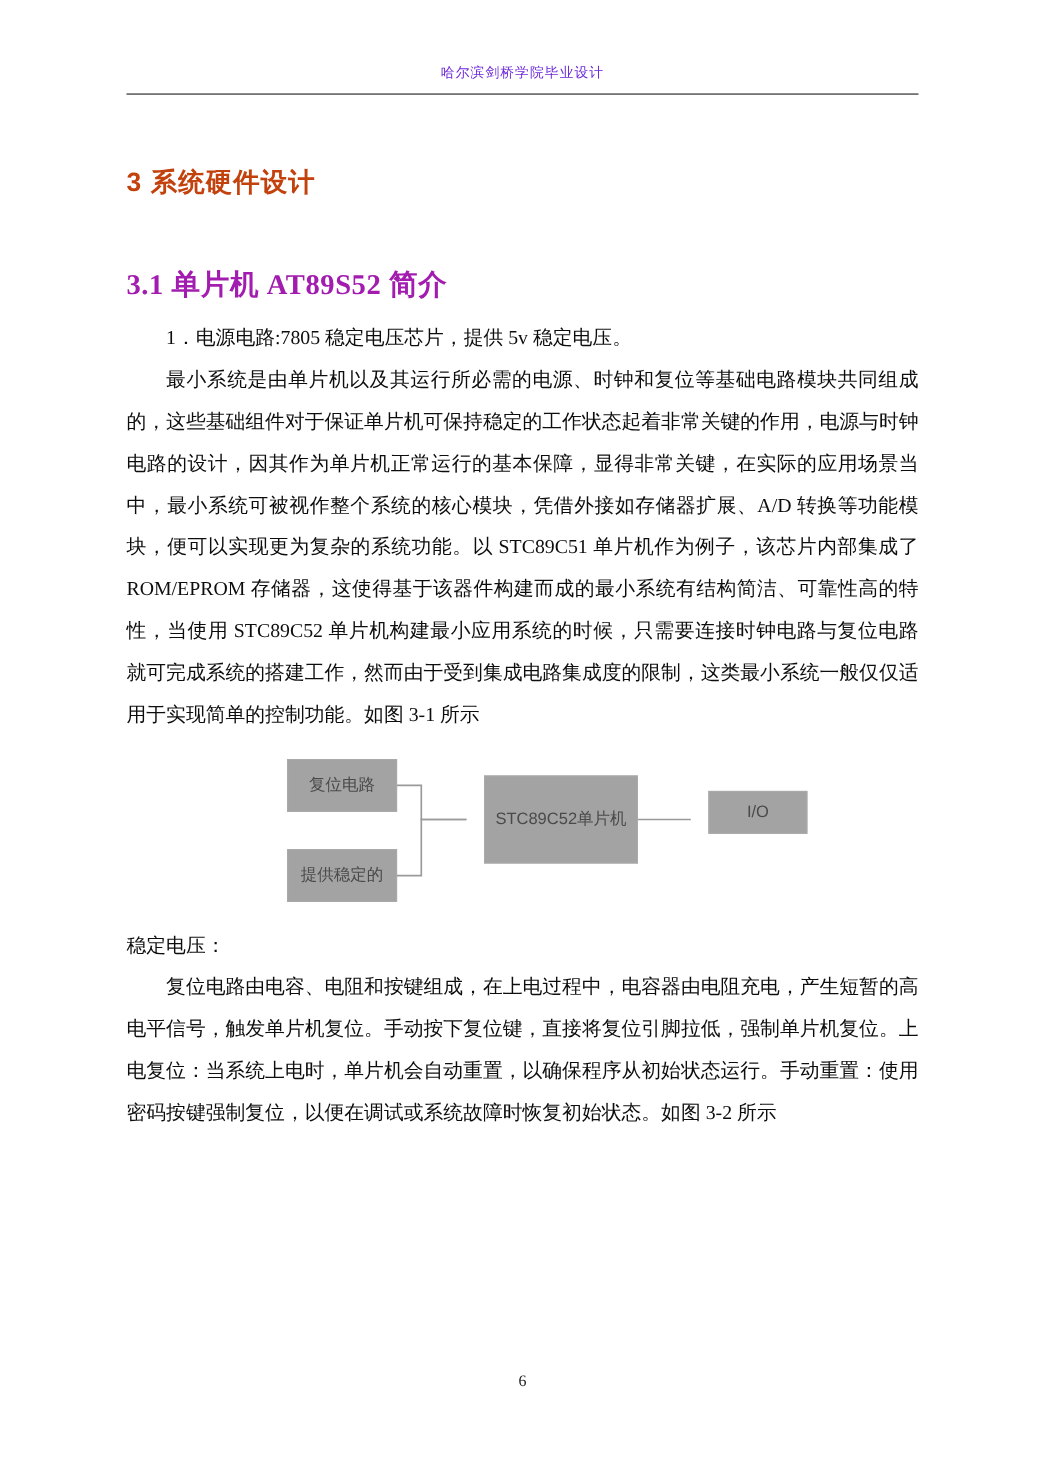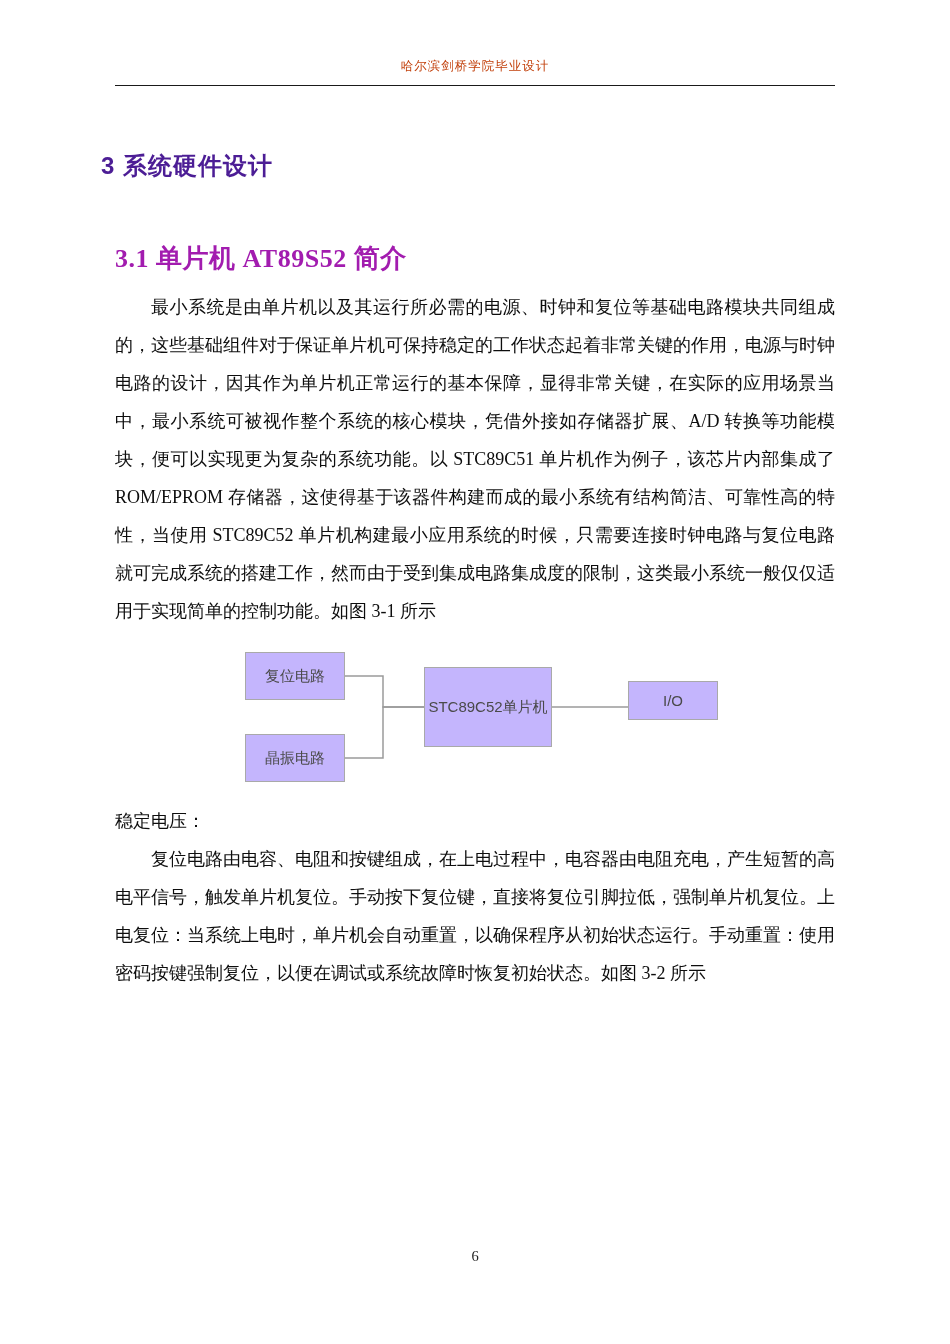--- a/index.html
+++ b/index.html
@@ -12,35 +12,35 @@
     font-family: "Liberation Serif", "DejaVu Serif", serif;
     color: #111;
     overflow: hidden;
   }
   .header-text {
     position: absolute;
     top: 58px; left: 0; right: 0;
     text-align: center;
     font-size: 12.5px;
     letter-spacing: 1px;
-    color: #c2410c;
+    color: #6d28d9;
   }
   .header-rule {
     position: absolute;
     top: 85px; left: 115px;
     width: 720px;
     border-top: 1.5px solid #1a1a1a;
   }
   .chapter-title {
     position: absolute;
-    top: 150px; left: 101px;
+    top: 150px; left: 115px;
     font-family: "Liberation Sans", "DejaVu Sans", sans-serif;
     font-size: 24px;
     font-weight: 700;
-    color: #4c1d95;
+    color: #c2410c;
     letter-spacing: 1px;
   }
   .section-title {
     position: absolute;
     top: 241px; left: 115px;
     font-family: "Liberation Serif", "DejaVu Serif", serif;
     font-size: 26px;
     font-weight: 700;
     color: #a21caf;
     letter-spacing: 0.5px;
@@ -69,30 +69,31 @@
     height: 150px;
     margin-top: 22px;
   }
   .figure svg { position: absolute; top: 0; left: 0; }
   .fbox {
     position: absolute;
     display: flex;
     align-items: center;
     justify-content: center;
     border: 1px solid #a9a9a9;
-    background: #c4b5fd;
+    background: #a3a3a3;
     font-family: "Liberation Sans", "DejaVu Sans", sans-serif;
     font-size: 15px;
     color: #4a4a4a;
     text-align: center;
     line-height: 1.2;
+    margin-left: 16px;
   }
   .fbox-reset   { left: 130px; top: 0;    width: 100px; height: 48px; }
   .fbox-crystal { left: 130px; top: 82px; width: 100px; height: 48px; }
-  .fbox-mcu     { left: 309px; top: 15px; width: 128px; height: 80px; }
+  .fbox-mcu     { left: 309px; top: 15px; width: 140px; height: 80px; }
   .fbox-io      { left: 513px; top: 29px; width: 90px;  height: 39px; }
   .figure-caption {
     margin-top: 26px;
     text-align: center;
     text-indent: 0;
     font-size: 15.5px;
     line-height: 22px;
     color: #111;
   }
   .after-caption { margin-top: 14px; }
@@ -111,32 +112,33 @@
 
   <div class="header-text">哈尔滨剑桥学院毕业设计</div>
   <div class="header-rule"></div>
 
   <h1 class="chapter-title">3  系统硬件设计</h1>
 
   <h2 class="section-title">3.1  单片机 AT89S52 简介</h2>
 
   <div class="flow">
 
+    <p class="indent">1．电源电路:7805 稳定电压芯片，提供 5v 稳定电压。</p>
 
 
     <p class="indent">最小系统是由单片机以及其运行所必需的电源、时钟和复位等基础电路模块共同组成的，这些基础组件对于保证单片机可保持稳定的工作状态起着非常关键的作用，电源与时钟电路的设计，因其作为单片机正常运行的基本保障，显得非常关键，在实际的应用场景当中，最小系统可被视作整个系统的核心模块，凭借外接如存储器扩展、A/D 转换等功能模块，便可以实现更为复杂的系统功能。以 STC89C51 单片机作为例子，该芯片内部集成了 ROM/EPROM 存储器，这使得基于该器件构建而成的最小系统有结构简洁、可靠性高的特性，当使用 STC89C52 单片机构建最小应用系统的时候，只需要连接时钟电路与复位电路就可完成系统的搭建工作，然而由于受到集成电路集成度的限制，这类最小系统一般仅仅适用于实现简单的控制功能。如图 3-1 所示</p>
 
     <div class="figure">
       <svg width="720" height="150" viewBox="0 0 720 150">
         <polyline points="230,24 268,24 268,55 309,55" fill="none" stroke="#9a9a9a" stroke-width="1.5"></polyline>
         <polyline points="230,106 268,106 268,55 309,55" fill="none" stroke="#9a9a9a" stroke-width="1.5"></polyline>
         <polyline points="437,55 513,55" fill="none" stroke="#9a9a9a" stroke-width="1.5"></polyline>
       </svg>
       <div class="fbox fbox-reset">复位电路</div>
-      <div class="fbox fbox-crystal">晶振电路</div>
+      <div class="fbox fbox-crystal">提供稳定的</div>
       <div class="fbox fbox-mcu">STC89C52单片机</div>
       <div class="fbox fbox-io">I/O</div>
     </div>
 
 
     <p class="noindent after-caption">稳定电压：</p>
 
     <p class="indent">复位电路由电容、电阻和按键组成，在上电过程中，电容器由电阻充电，产生短暂的高电平信号，触发单片机复位。手动按下复位键，直接将复位引脚拉低，强制单片机复位。上电复位：当系统上电时，单片机会自动重置，以确保程序从初始状态运行。手动重置：使用密码按键强制复位，以便在调试或系统故障时恢复初始状态。如图 3-2 所示</p>
 
   </div>

